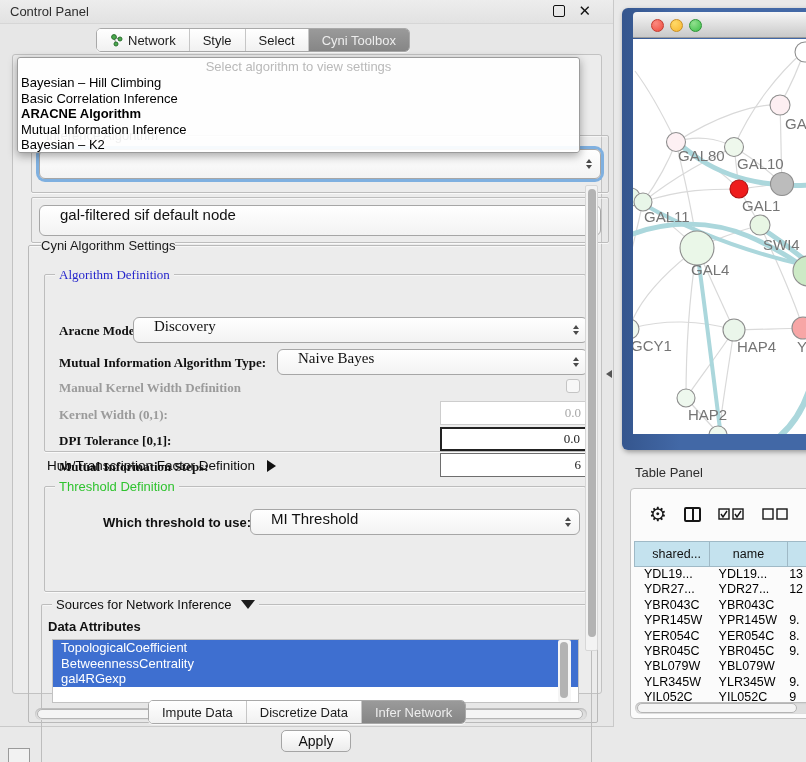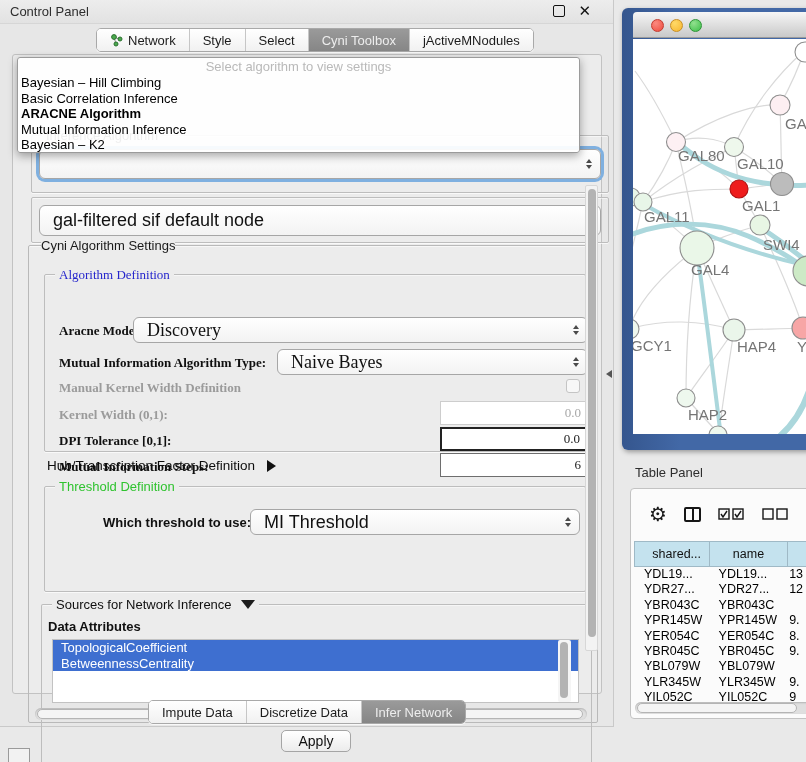--- a/index.html
+++ b/index.html
@@ -22,21 +22,21 @@
   #main-tabs { left:96px; top:28px; }
   #bottom-tabs { left:148px; top:700px; }
 
   
   #cp-card { left:12px; top:54px; width:590px; height:640px; background:#ececec; border:1px solid #c2c2c2; border-radius:3px; }
 
   
   .groupbox { position:absolute; border:1px solid #bdbdbd; border-radius:2px; box-shadow:0 1px 0 rgba(255,255,255,.7), inset 0 1px 0 rgba(255,255,255,.5); }
   .groupbox > .gtitle { position:absolute; top:-8px; left:10px; background:#ececec; padding:0 4px; font-size:13px; color:#101010; white-space:nowrap; }
   .gtitle.blue { color:#2525cc; } .gtitle.green { color:#2fc32f; }
-  .combo { position:absolute; background:linear-gradient(#ffffff,#f3f3f3); border:1px solid #a6a6a6; border-radius:6px; display:flex; align-items:center; padding:0 24px 0 13px; font-size:18px; color:#111; }
+  .combo { position:absolute; background:linear-gradient(#ffffff,#f3f3f3); border:1px solid #a6a6a6; border-radius:6px; display:flex; align-items:flex-start; padding:0 24px 0 20px; font-size:15px; color:#111; }
   .stepper { position:absolute; right:8px; top:50%; transform:translateY(-50%); display:flex; flex-direction:column; align-items:center; gap:2px; }
   .stepper i { display:block; width:0; height:0; border-left:3.5px solid transparent; border-right:3.5px solid transparent; }
   .stepper .up { border-bottom:4.5px solid #4a4a4a; }
   .stepper .dn { border-top:4.5px solid #4a4a4a; }
   #inference-group { left:18px; top:80px; width:578px; height:58px; }
   #inference-combo { left:26px; top:94px; width:562px; height:30px; box-shadow:0 0 0 3px #7fb0e0; }
   #collection-group { left:18px; top:142px; width:578px; height:46px; }
   #collection-combo { left:26px; top:150px; width:562px; height:31px; }
 
   
@@ -105,23 +105,20 @@
         <span>Network</span>
       </div>
       <div class="seg">
         <span>Style</span>
       </div>
       <div class="seg">
         <span>Select</span>
       </div>
       <div class="seg selected">
         <span>Cyni Toolbox</span>
-      </div>
-      <div class="seg">
-        <span>jActiveMNodules</span>
       </div>
     </div>
 
   <div id="cp-card" class="abs">
 
     <div id="inference-group" class="groupbox">
       <span class="gtitle">Inference Algorithm</span>
     </div>
     <div id="inference-combo" class="combo">
       <span class="stepper">
@@ -188,20 +185,21 @@
 
       <div class="groupbox" style="left:12px;top:358px;width:551px;height:292px;border-bottom:none;">
         <span class="gtitle">
           <span>Sources for Network Inference</span>
           <span style="display:inline-block;margin-left:6px;width:0;height:0;border-left:7px solid transparent;border-right:7px solid transparent;border-top:9px solid #1c1c1c;vertical-align:0px;"></span>
         </span>
         <span class="lbl" style="left:6px;top:14px;">Data Attributes</span>
         <div id="attr-list" style="left:10px;top:34px;width:527px;height:64px;">
             <div class="attr-item">TopologicalCoefficient</div>
             <div class="attr-item">BetweennessCentrality</div>
+            <div class="attr-item">gal4RGexp</div>
           </div>
         <div class="vscroll" style="left:516px;top:35px;height:62px;width:13px;border:none;background:#f5f5f5;">
           <div class="vthumb" style="top:2px;height:56px;"></div>
         </div>
       </div>
 
       <div class="hscroll" style="left:6px;top:462px;width:552px;">
         <div class="hthumb" style="left:2px;width:546px;"></div>
       </div>
     </div>

